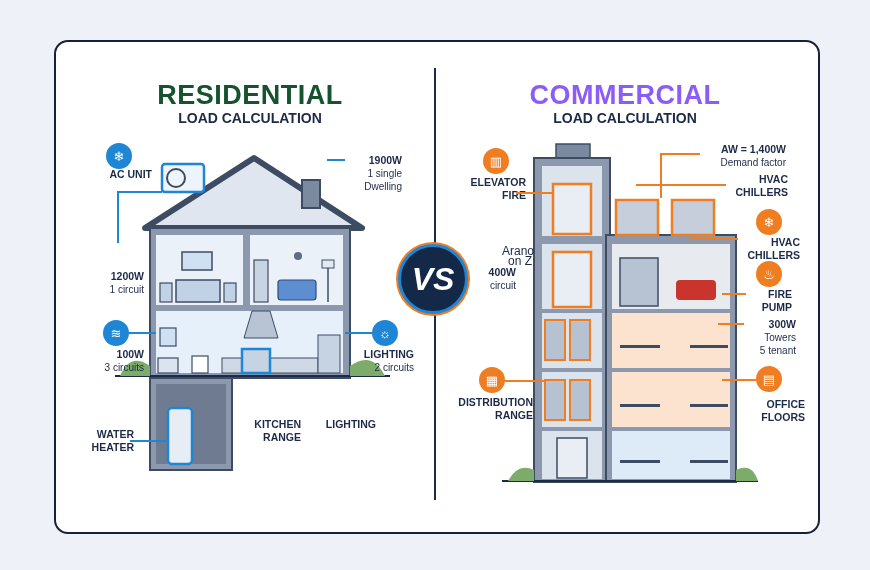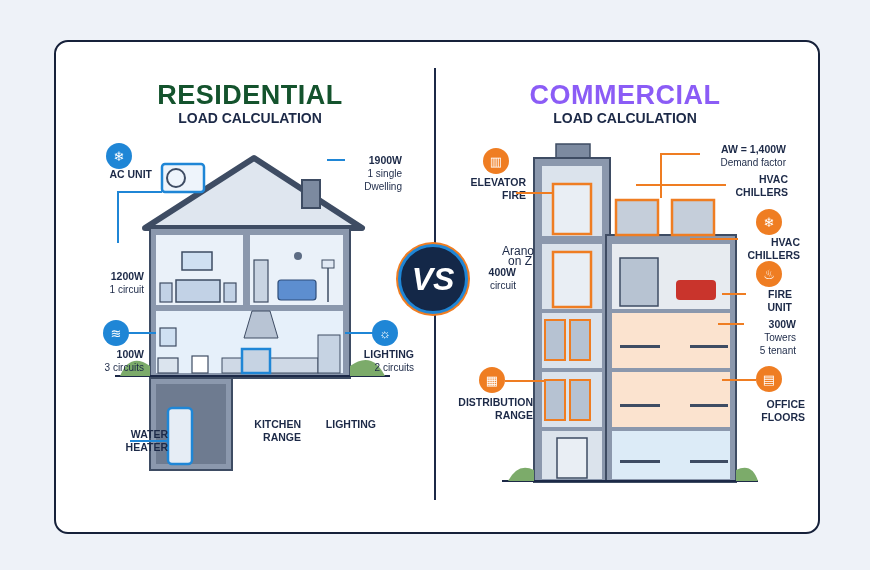--- a/index.html
+++ b/index.html
@@ -97,21 +97,21 @@
 </div>
 
 <div class="ic b" style="left:372px;top:320px;">☼</div>
 <div class="line-b" style="left:345px;top:332px;width:28px;height:2px;"></div>
 <div class="lbl" style="left:352px;top:348px;width:62px;">
   <span>LIGHTING</span>
   <small>2 circuits</small>
 </div>
 
 <div class="line-b" style="left:130px;top:440px;width:38px;height:2px;"></div>
-<div class="lbl" style="left:84px;top:428px;width:50px;margin-left:34px;">
+<div class="lbl" style="left:84px;top:428px;width:50px;">
   <span>WATER</span><br>
   <span>HEATER</span>
 </div>
 
 <div class="lbl" style="left:245px;top:418px;width:56px;">
   <span>KITCHEN</span><br>
   <span>RANGE</span>
 </div>
 <div class="lbl" style="left:314px;top:418px;width:62px;">LIGHTING</div>
 
@@ -190,21 +190,21 @@
 </div>
 <div class="lbl" style="left:502px;top:246px;width:30px;font-size:12px;font-weight:400;line-height:10px;">
   <span>Arano</span><br>
   <span>on</span>
   <span>Z</span>
 </div>
 
 <div class="ic o" style="left:756px;top:261px;">♨</div>
 <div class="lbl" style="left:746px;top:288px;width:46px;">
   <span>FIRE</span><br>
-  <span>UNIT</span>
+  <span>PUMP</span>
 </div>
 <div class="line-o" style="left:722px;top:293px;width:24px;height:2px;"></div>
 
 <div class="lbl" style="left:744px;top:318px;width:52px;">
   <span>300W</span>
   <small>Towers</small>
   <small>5 tenant</small>
 </div>
 <div class="line-o" style="left:718px;top:323px;width:26px;height:2px;"></div>
 

